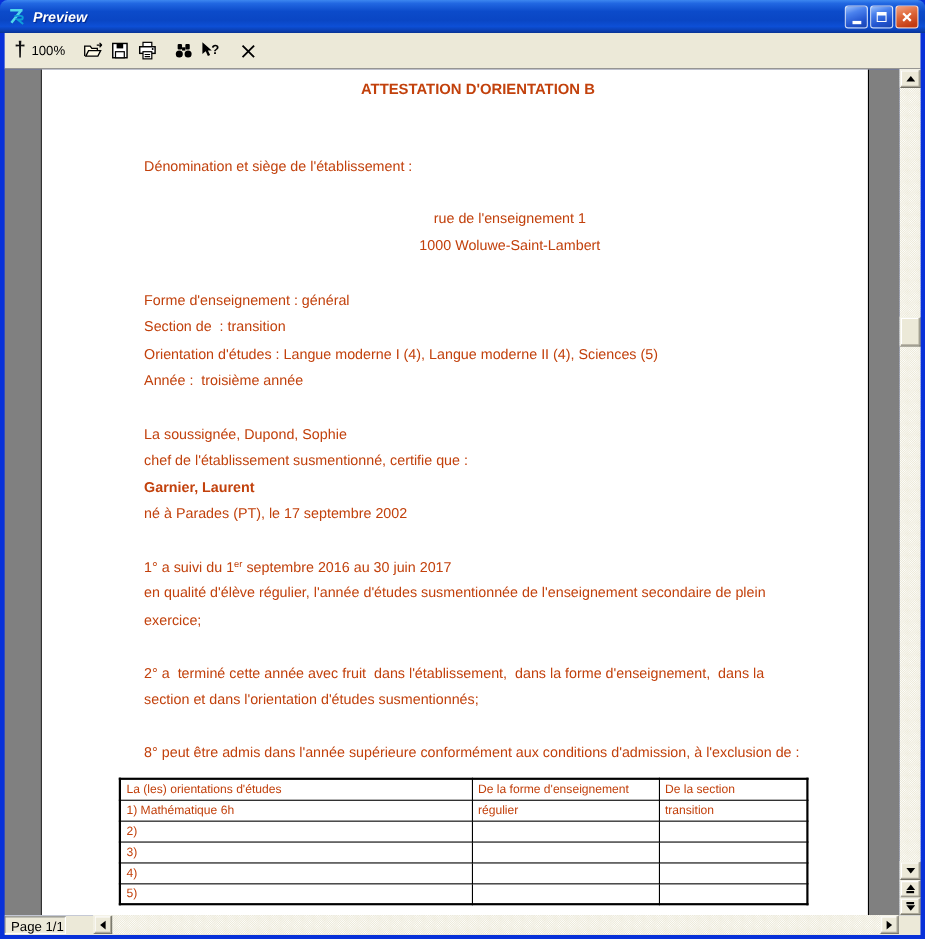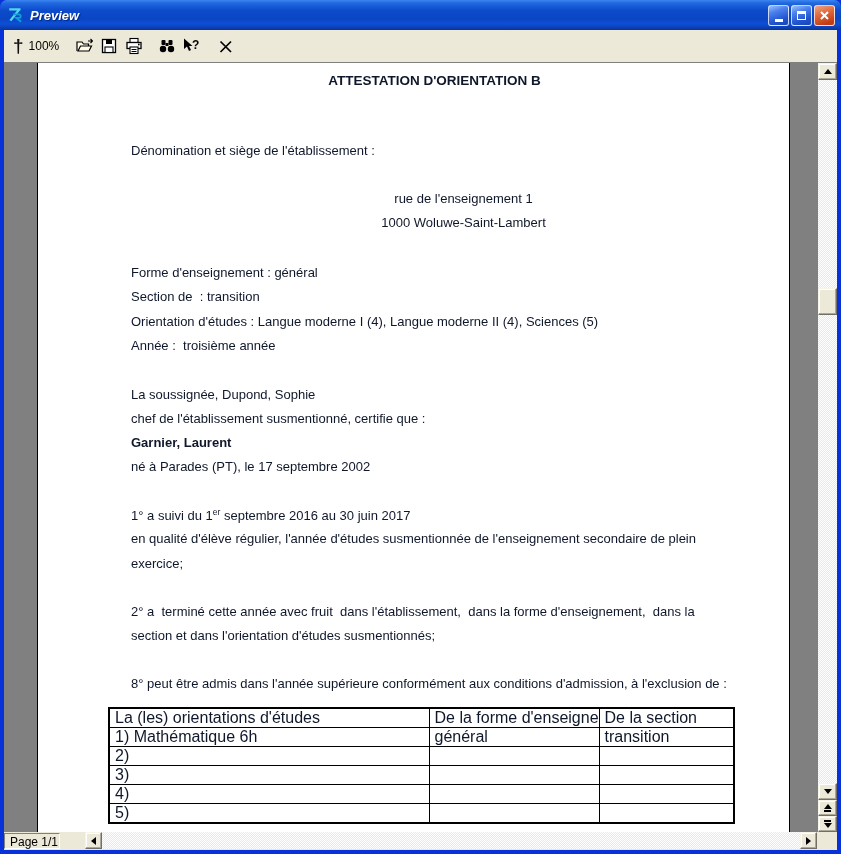--- a/index.html
+++ b/index.html
@@ -38,32 +38,32 @@
   .tb-label{font-size:12px;color:#000;margin-left:5px;}
   .tb-icon{width:18px;height:18px;}
   
   .viewport{
     position:absolute;left:4px;top:63px;width:814px;height:769px;
     background:#808080;overflow:hidden;
   }
   .page{
     position:absolute;left:33px;top:0;width:753px;height:769px;
     background:#fff;border-left:1px solid #000;border-right:1px solid #000;
-    overflow:hidden;color:#0f172a;
+    overflow:hidden;color:#c2410c;
   }
   .doc-line{position:absolute;left:50px;font-size:13px;white-space:pre;height:17px;margin-left:43px;}
   .doc-line.center{left:6px;width:753px;text-align:center;}
   .doc-line.bold{font-weight:bold;}
   .doc-title{position:absolute;left:20px;top:10px;width:753px;text-align:center;font-weight:bold;font-size:13.5px;white-space:pre;}
   .doc-line sup{font-size:8.5px;}
   
   .doc-table{position:absolute;left:70px;top:644px;border-collapse:collapse;table-layout:fixed;width:625px;}
   .doc-table td,.doc-table th{
     border:1px solid #000;height:19px;padding:0 0 0 5px;
-    font-size:16px;font-weight:normal;text-align:left;white-space:pre;overflow:hidden;
+    font-size:11px;font-weight:normal;text-align:left;white-space:pre;overflow:hidden;
   }
   .doc-table{border:2px solid #000;}
   .col1{width:320px;}.col2{width:170px;}.col3{width:135px;}
   
   .vscroll{position:absolute;left:818px;top:63px;width:19px;height:769px;}
   .sb-track{
     position:absolute;
     background-image:linear-gradient(45deg,#fff 25%,transparent 25%,transparent 75%,#fff 75%),
                      linear-gradient(45deg,#fff 25%,#ece9d8 25%,#ece9d8 75%,#fff 75%);
     background-size:2px 2px;background-position:0 0,1px 1px;background-color:#ece9d8;
@@ -201,21 +201,21 @@
 
       <table class="doc-table">
         <tbody>
             <tr>
           <th class="col1">La (les) orientations d'études</th>
           <th class="col2">De la forme d'enseignement</th>
           <th class="col3">De la section</th>
         </tr>
         <tr>
           <td>1) Mathématique 6h</td>
-          <td>général</td>
+          <td>régulier</td>
           <td>transition</td>
         </tr>
         <tr>
           <td>2)</td>
           <td></td>
           <td></td>
         </tr>
         <tr>
           <td>3)</td>
           <td></td>

